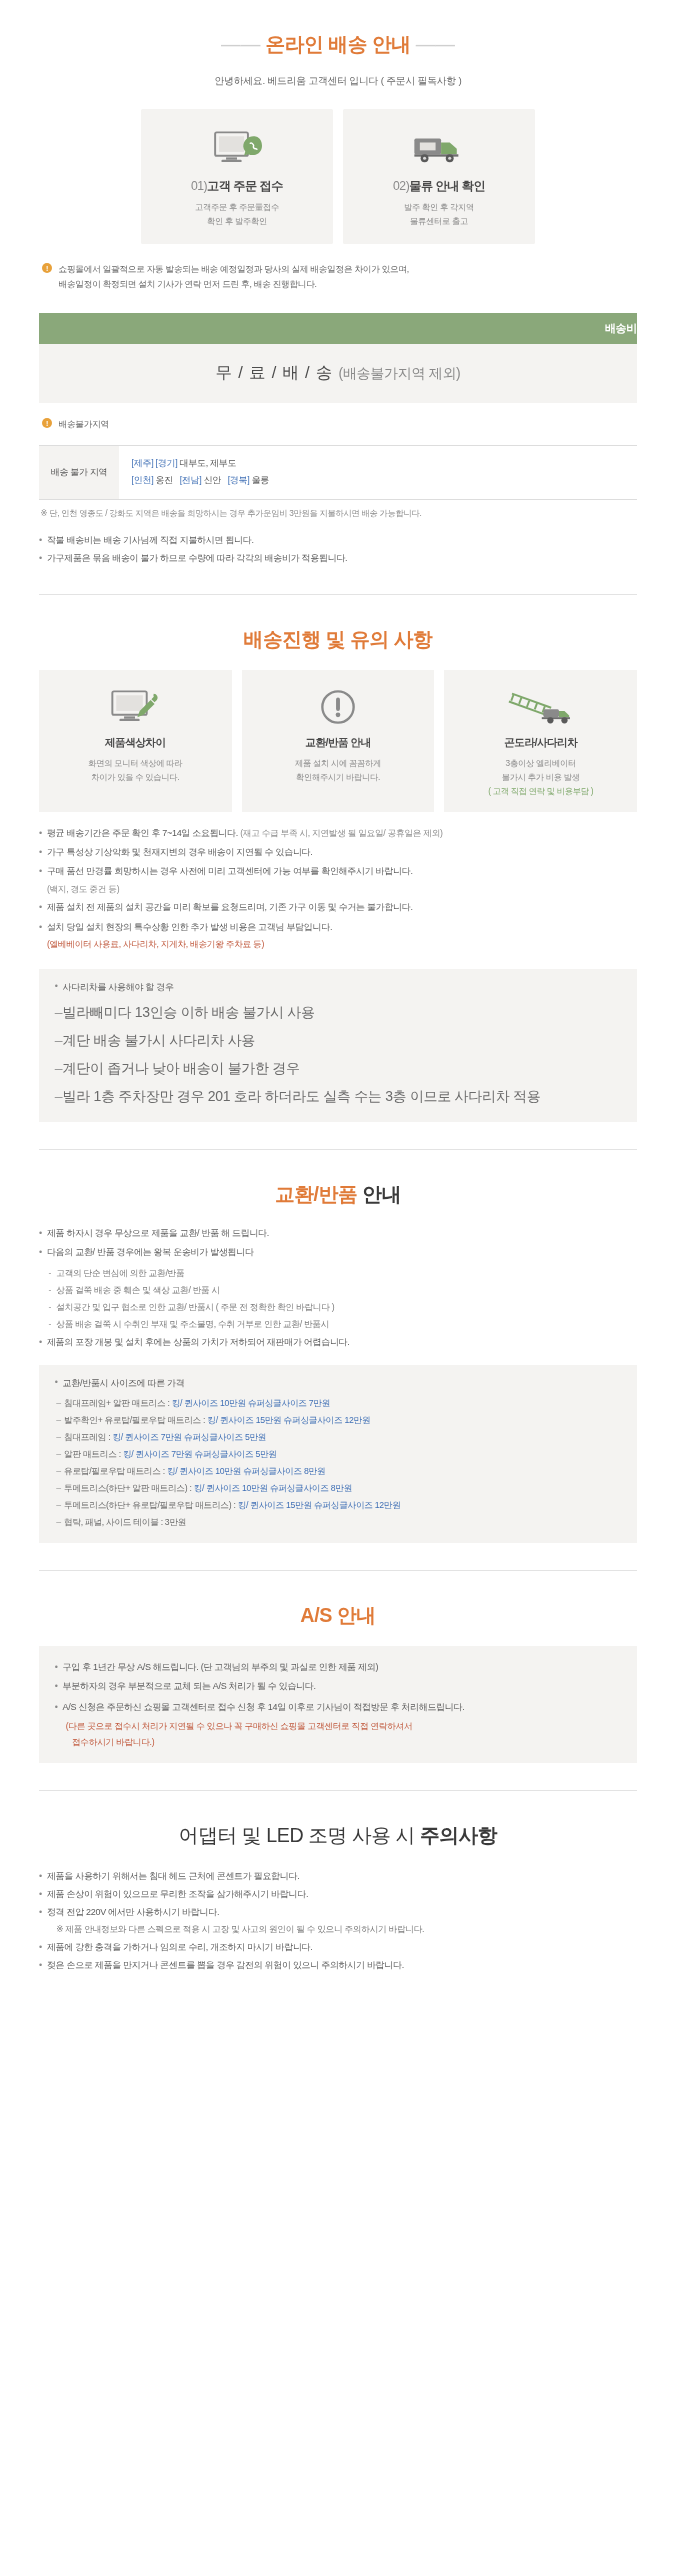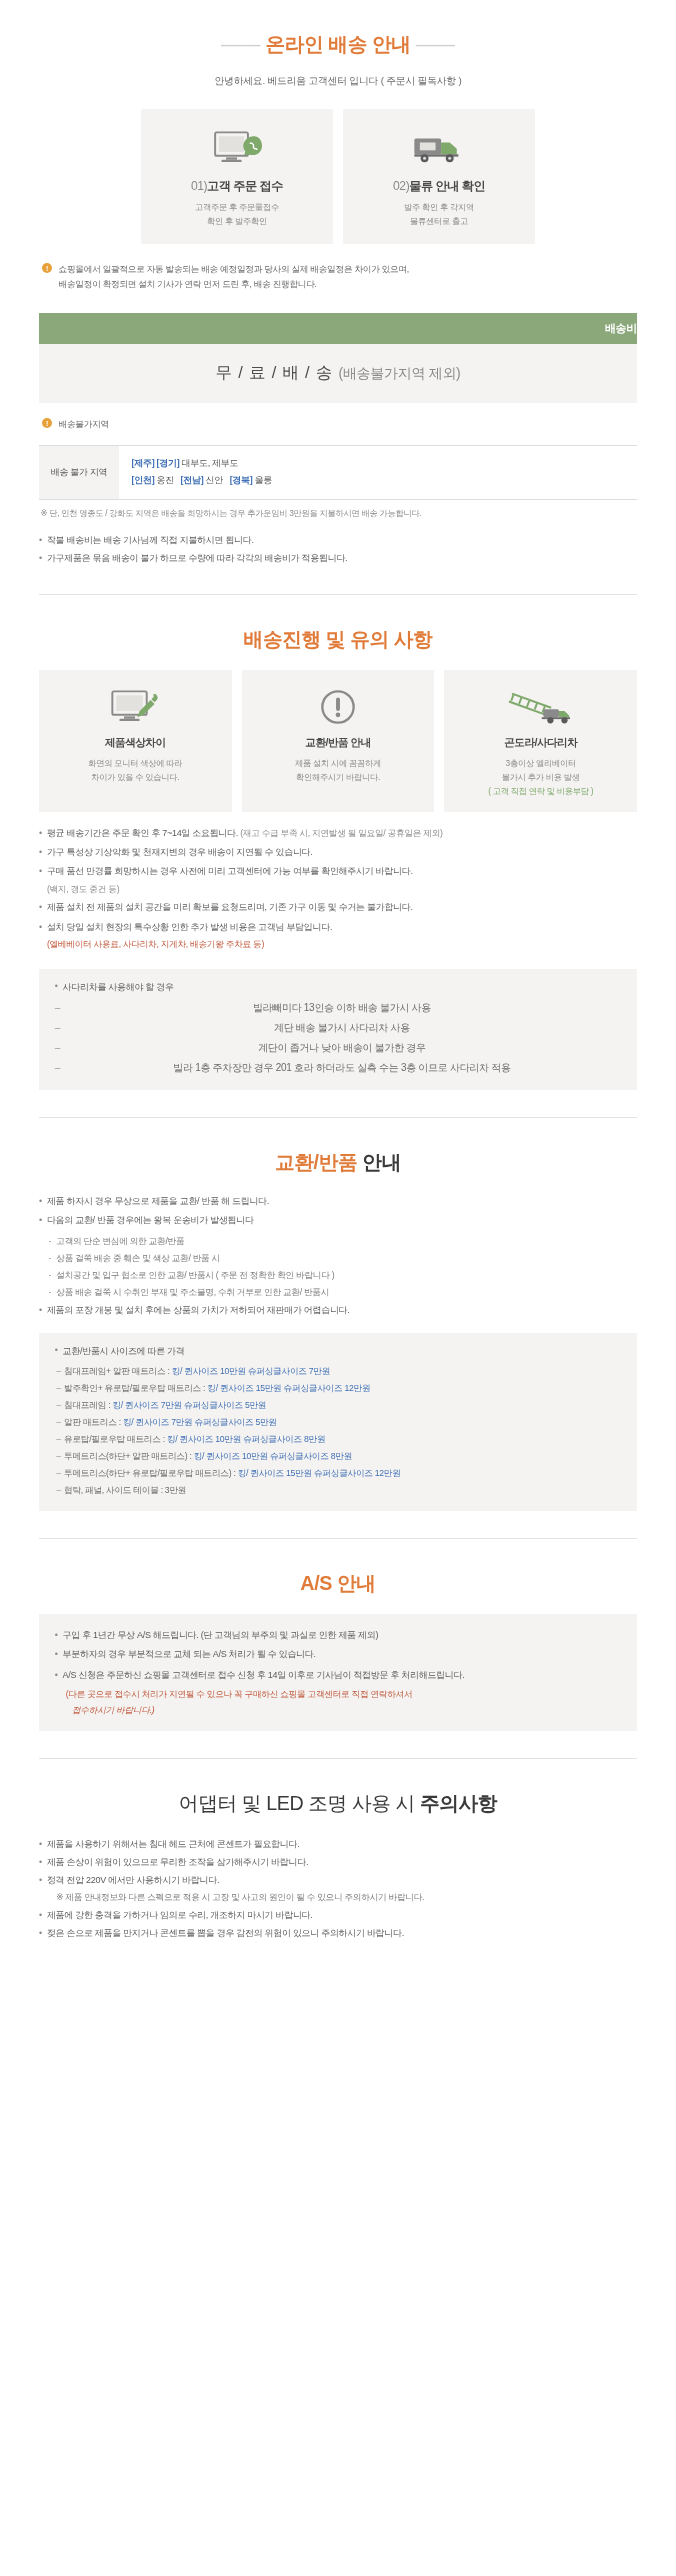--- a/index.html
+++ b/index.html
@@ -71,21 +71,21 @@
   .fee-body .small { font-size: 14px; color: #8a8a8a; letter-spacing: -0.3px; }
 
   
   .area-table { display: flex; margin-top: 12.6px; border-top: 0.8px solid #ddd; border-bottom: 0.8px solid #ddd; }
   .area-th {
     width: 80px; background: #f4f3f1; font-size: 9px; color: #555;
     display: flex; align-items: center; justify-content: center; padding: 11px 0;
     letter-spacing: -0.3px;
   }
   .area-td { flex: 1; padding: 9.4px 12.6px; font-size: 9px; line-height: 1.9; letter-spacing: -0.3px; }
-  .area-td .reg { color: #3f6fb5; font-weight: bold; text-align: right; }
+  .area-td .reg { color: #3f6fb5; font-weight: normal; text-align: right; }
   .area-td .txt { color: #555; }
 
   .tiny-note { font-size: 8.3px; color: #8a8a8a; margin: 7.9px 1.6px 0 1.6px; letter-spacing: -0.3px; }
 
   .bullet-list { margin: 12.6px 0 0 0; padding: 0; list-style: none; }
   .bullet-list li {
     font-size: 9px; color: #5a5a5a; line-height: 2.0; letter-spacing: -0.3px;
     padding-left: 7.9px; position: relative;
   }
   .bullet-list li:before {
@@ -102,22 +102,22 @@
   .feat .f-title { font-size: 10.6px; font-weight: bold; color: #4a4a4a; letter-spacing: -0.5px; margin-bottom: 6.3px; }
   .feat .f-desc { font-size: 8.3px; color: #8a8a8a; line-height: 1.7; letter-spacing: -0.3px; }
   .feat .f-desc .green { color: #7fa86b; }
 
   
   .greybox {
     background: #f4f3f1; padding: 12.6px 15.7px; margin-top: 15.7px;
   }
   .greybox ul { margin: 0; padding: 0; list-style: none; }
   .greybox li {
-    font-size: 10px; color: #6a6a6a; line-height: 2.0; letter-spacing: -0.3px;
-    padding-left: 7.9px; position: relative; text-align: center;
+    font-size: 14px; color: #6a6a6a; line-height: 2.0; letter-spacing: -0.3px;
+    padding-left: 7.9px; position: relative;
   }
   .greybox li:before { content: "–"; position: absolute; left: 0; color: #9a9a9a; }
 
   .plain-list { margin: 12.6px 0 0 0; padding: 0; list-style: none; }
   .plain-list > li {
     font-size: 9px; color: #5a5a5a; line-height: 1.95; letter-spacing: -0.3px;
     padding-left: 7.9px; position: relative; margin-bottom: 1.6px;
   }
   .plain-list > li:before { content: "•"; position: absolute; left: 0; color: #8a8a8a; }
   .plain-list .sub { display: block; color: #8a8a8a; font-size: 8.7px; }
@@ -444,21 +444,21 @@
     <div class="as-box">
       <ul>
         <li>구입 후 1년간 무상 A/S 해드립니다. (단 고객님의 부주의 및 과실로 인한 제품 제외)</li>
         <li>부분하자의 경우 부분적으로 교체 되는 A/S 처리가 될 수 있습니다.</li>
       </ul>
       <ul class="sub-list" style="margin-top:3.1px">
         <li>A/S 신청은 주문하신 쇼핑몰 고객센터로 접수 신청 후 14일 이후로 기사님이 적접방문 후 처리해드립니다.</li>
       </ul>
       <div style="padding-left:11px">
         <div class="red" style="font-size:8.7px;line-height:1.9;letter-spacing:-0.3px;">(다른 곳으로 접수시 처리가 지연될 수 있으나 꼭 구매하신 쇼핑몰 고객센터로 직접 연락하셔서</div>
-        <div class="red" style="font-size:8.7px;line-height:1.9;letter-spacing:-0.3px;padding-left:6.3px;font-style:italic;">접수하시기 바랍니다.)</div>
+        <div class="red" style="font-size:8.7px;line-height:1.9;letter-spacing:-0.3px;padding-left:6.3px;">접수하시기 바랍니다.)</div>
       </div>
     </div>
   </div>
 
   <div class="divider"></div>
 
   <div class="wrap">
     <div class="title-rule">
       <span class="title-dark" style="font-weight:normal">어댑터 및 LED 조명 사용 시 </span><span class="title-dark">주의사항</span>
     </div>

